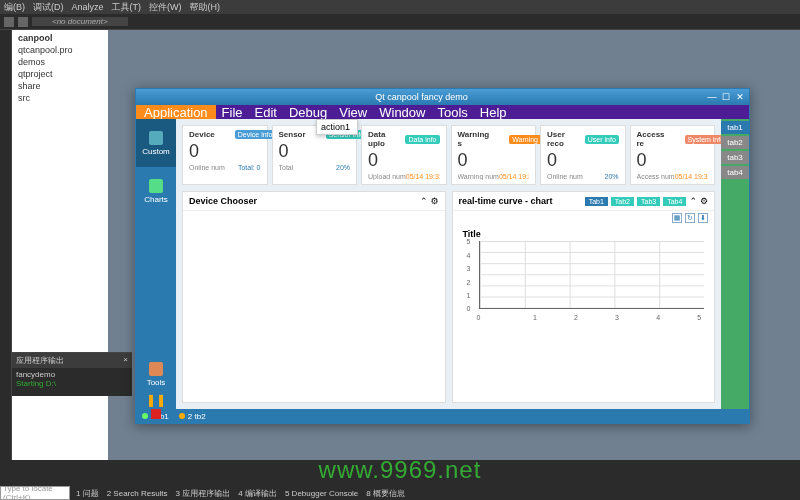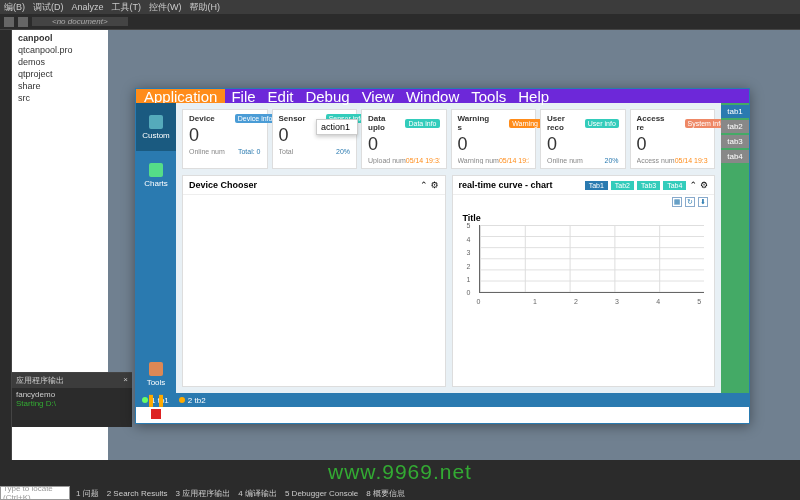--- a/index.html
+++ b/index.html
@@ -15,21 +15,21 @@
 .tree-panel b { font-weight:bold; }
 .tree-panel div { padding:1px 0 1px 4px; }
 .editor-area { flex:1; background:#708090; position:relative; }
 .status-input { position:absolute; bottom:0; left:0; width:70px; height:14px; background:#fff; border:1px solid #999; font-size:8px; color:#999; padding:0 2px; display:flex; align-items:center; }
 .status-rest { position:absolute; bottom:0; left:72px; right:0; height:14px; background:#2b2b2b; color:#ccc; font-size:8px; display:flex; align-items:center; padding:0 4px; gap:8px; }
 
 .fancywin { position:absolute; left:135px; top:88px; width:615px; height:336px; background:#fff; border:1px solid #2a7ab0; box-shadow:0 2px 12px rgba(0,0,0,0.4); overflow:hidden; }
 .titlebar { background:linear-gradient(#4a9cd6,#2a7ab0); height:16px; display:flex; align-items:center; color:#fff; font-size:9px; padding:0 4px; }
 .titlebar .title { flex:1; text-align:center; }
 .titlebar .tbicon { width:10px; height:10px; margin-left:4px; display:flex; align-items:center; justify-content:center; cursor:pointer; }
-.fancymenu { background:#6d28d9; height:14px; display:flex; align-items:center; color:#fff; font-size:15px; }
+.fancymenu { background:#4c1d95; height:14px; display:flex; align-items:center; color:#fff; font-size:13px; }
 .fancymenu .app-tab { background:#ff8c1a; padding:0 8px; height:100%; display:flex; align-items:center; }
 .fancymenu span { padding:0 6px; }
 .dropdown { position:absolute; left:180px; top:30px; background:#fff; border:1px solid #ccc; width:42px; padding:2px 4px; font-size:9px; box-shadow:0 2px 4px rgba(0,0,0,0.2); z-index:10; }
 .fancybody { display:flex; height:calc(100% - 44px); background:#e8f0f5; }
 .sidenav { width:40px; background:#2a7ab0; color:#fff; font-size:8px; }
 .sidenav .navitem { height:48px; display:flex; flex-direction:column; align-items:center; justify-content:center; cursor:pointer; }
 .sidenav .navitem.active { background:#1a5a80; }
 .sidenav .navicon { width:14px; height:14px; background:#5ab; border-radius:2px; margin-bottom:2px; }
 .content { flex:1; padding:6px; display:flex; flex-direction:column; gap:6px; overflow:hidden; }
 .cards { display:flex; gap:4px; }
@@ -55,24 +55,24 @@
 .chart { position:relative; width:100%; height:80px; background:#fff; }
 .chart .grid { position:absolute; inset:0 0 12px 16px; background:linear-gradient(#ddd 1px,transparent 1px) 0 0/100% 16.6%,linear-gradient(90deg,#ddd 1px,transparent 1px) 0 0/20% 100%; border:1px solid #666; border-top:none; border-right:none; }
 .chart .ytick { position:absolute; left:4px; font-size:7px; color:#666; transform:translateY(-50%); }
 .chart .xtick { position:absolute; bottom:0; font-size:7px; color:#666; transform:translateX(-50%); }
 .righttabs { width:28px; background:#4a6; padding-top:2px; }
 .righttabs .rtab { background:#888; color:#fff; font-size:8px; padding:2px; margin-bottom:2px;  text-align:center; cursor:pointer; }
 .righttabs .rtab.active { background:#2a7ab0; }
 .fancystatus { background:#2a7ab0; height:14px; display:flex; align-items:center; color:#fff; font-size:8px; padding:0 6px; gap:10px; }
 .fancystatus .dot { width:6px; height:6px; border-radius:50%; }
 
-.output { position:absolute; left:12px; top:372px; width:120px; height:55px; background:#2b2b2b; color:#ccc; font-size:8px; border-top:1px solid #444; }
+.output { position:absolute; left:12px; top:352px; width:120px; height:44px; background:#2b2b2b; color:#ccc; font-size:8px; border-top:1px solid #444; }
 .output .ohead { background:#3c3c3c; padding:2px 4px; display:flex; justify-content:space-between; }
 .output .obody { padding:2px 4px; }
-.watermark { position:absolute; bottom:16px; left:50%; transform:translateX(-50%); color:#3a3; font-size:21px;  letter-spacing:1px; }
+.watermark { position:absolute; bottom:16px; left:50%; transform:translateX(-50%); color:#3a3; font-size:24px;  letter-spacing:1px; }
 .tools-block { position:absolute; bottom:2px; left:0; width:40px; }
 .tools-block .navitem { height:34px; }
 .pause-stop { padding:2px; display:flex; flex-direction:column; gap:2px; align-items:center; }
 .pause { color:#fa0; font-size:12px; }
 .stop { width:10px; height:10px; background:#d22; }
 </style>
 </head>
 <body>
 
 <div class="menubar">
@@ -116,20 +116,26 @@
 <div class="status-rest">
   <span>1 问题</span>
   <span>2 Search Results</span>
   <span>3 应用程序输出</span>
   <span>4 编译输出</span>
   <span>5 Debugger Console</span>
   <span>8 概要信息</span>
 </div>
 
 <div class="fancywin">
+  <div class="titlebar">
+    <div class="title">Qt canpool fancy demo</div>
+    <div class="tbicon">—</div>
+    <div class="tbicon">☐</div>
+    <div class="tbicon">✕</div>
+  </div>
   <div class="fancymenu">
     <div class="app-tab">Application</div>
     <span>File</span>
     <span>Edit</span>
     <span>Debug</span>
     <span>View</span>
     <span>Window</span>
     <span>Tools</span>
     <span>Help</span>
   </div>

